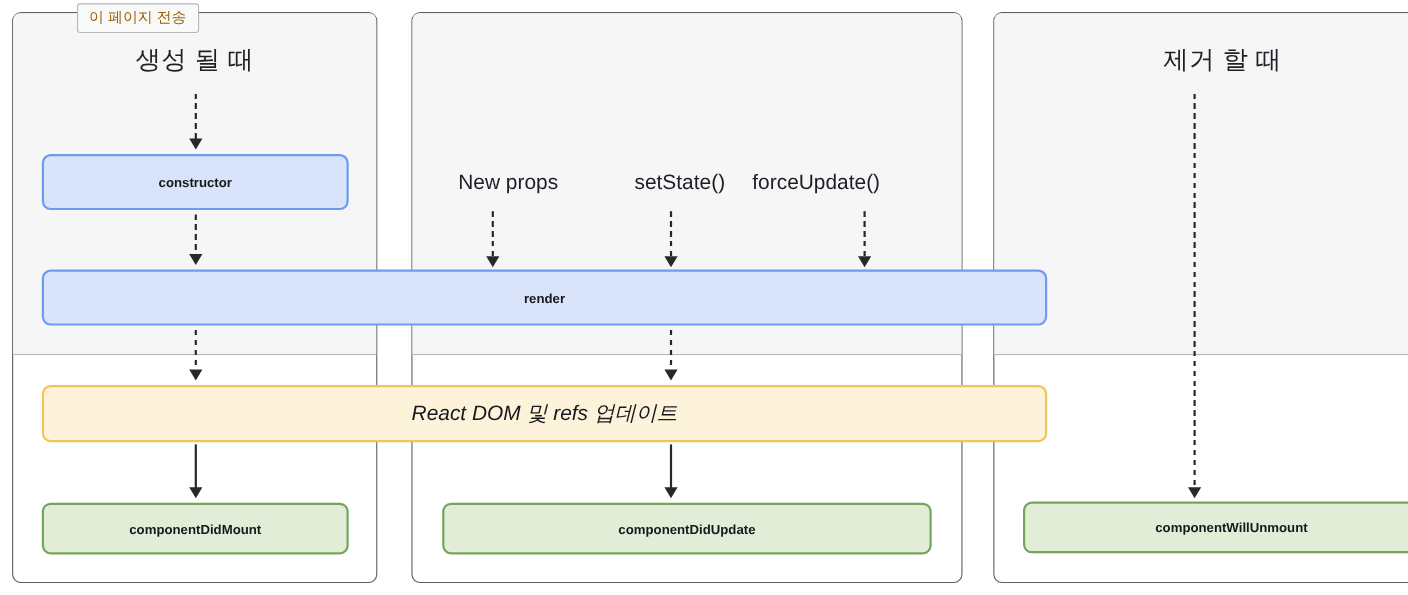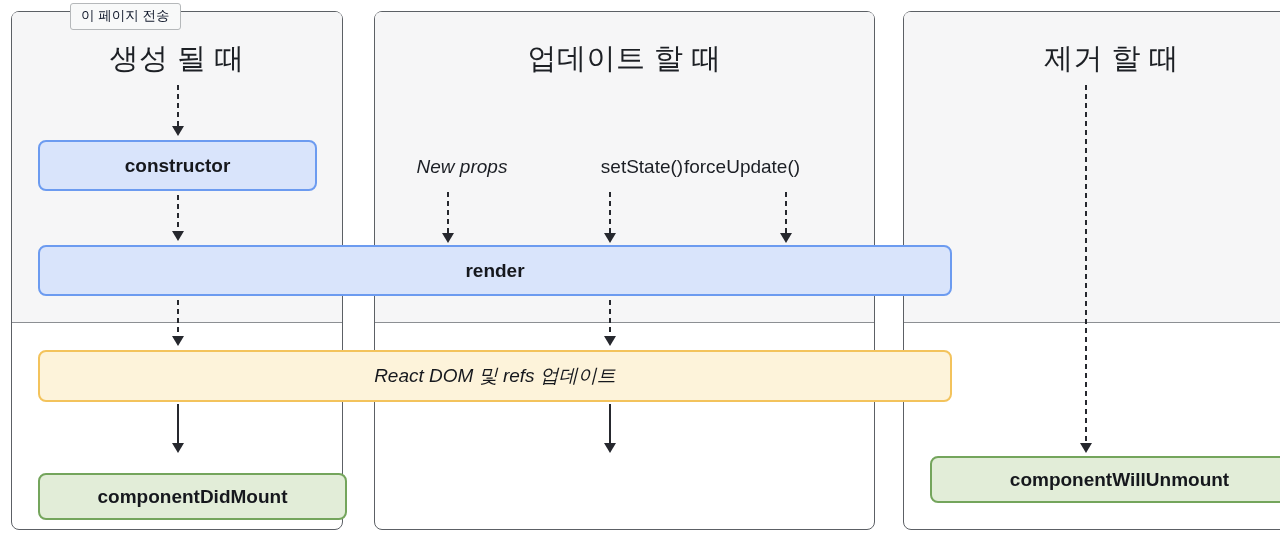--- a/index.html
+++ b/index.html
@@ -12,69 +12,68 @@
   }
   html,body{margin:0;padding:0;background:#ffffff;}
   body{font-family:"Liberation Sans","DejaVu Sans",sans-serif;color:var(--text);}
   .stage{position:relative;width:1280px;height:541px;background:#ffffff;overflow:hidden;}
 
   .panel{position:absolute;border:1.5px solid var(--panel-border);border-radius:8px;
          background:#ffffff;z-index:1;box-sizing:border-box;}
   .panel-top{position:absolute;left:0;top:0;right:0;height:310px;background:var(--panel-top-bg);
              border-bottom:1.2px solid var(--divider);border-radius:6px 6px 0 0;}
   .panel-title{position:absolute;left:0;right:0;top:27px;text-align:center;
-               font-size:29px;font-weight:400;letter-spacing:0.5px;color:var(--text);}
+               font-size:23px;font-weight:400;letter-spacing:0.5px;color:var(--text);}
 
   .node{position:absolute;z-index:4;border-radius:8px;box-sizing:border-box;
         display:flex;align-items:center;justify-content:center;}
   .node.blue{background:var(--blue-fill);border:2px solid var(--blue-border);}
   .node.yellow{background:var(--yellow-fill);border:2px solid var(--yellow-border);}
   .node.green{background:var(--green-fill);border:2px solid var(--green-border);}
-  .node-label{font-size:19px;color:#16181d;}
+  .node-label{font-size:12px;color:#16181d;}
   .node-label.bold{font-weight:700;}
   .node-label.italic{font-style:italic;font-weight:400;font-size:19px;}
 
   .trigger{position:absolute;z-index:3;transform:translateX(-50%);font-size:19px;
            color:#1b1e24;white-space:nowrap;}
-  .trigger.italic{font-style:italic;}
+  .trigger.italic{}
 
   .arrow{position:absolute;z-index:3;width:0;}
   .arrow .stem{position:absolute;left:-1px;top:0;width:2px;height:calc(100% - 9px);}
   .arrow.dashed .stem{background-image:repeating-linear-gradient(to bottom,var(--arrow) 0 5px,transparent 5px 9px);}
   .arrow.solid .stem{background:var(--arrow);}
   .arrow .head{position:absolute;left:-6px;bottom:0;width:0;height:0;
                border-left:6px solid transparent;border-right:6px solid transparent;
                border-top:10px solid var(--arrow);}
 
   .tooltip{position:absolute;left:70px;top:3px;z-index:10;background:var(--tooltip-bg);
            border:1px solid var(--tooltip-border);border-radius:3px;padding:3px 10px 4px;
-           font-size:13.5px;color:#0f172a;white-space:nowrap;}
+           font-size:13.5px;color:#a16207;white-space:nowrap;}
 </style>
 </head>
 <body>
 
 <div class="stage">
 
   <div class="panel" style="left:11px;top:11px;width:332px;height:519px">
     <div class="panel-top"></div>
     <div class="panel-title">생성 될 때</div>
   </div>
 
   <div class="panel" style="left:374px;top:11px;width:501px;height:519px">
     <div class="panel-top"></div>
-    <div class="panel-title">업데이트 할 때</div>
   </div>
 
   <div class="panel" style="left:903px;top:11px;width:417px;height:519px">
     <div class="panel-top"></div>
     <div class="panel-title">제거 할 때</div>
   </div>
 
   <div class="trigger italic" style="left:462px;top:156px">New props</div>
-  <div class="trigger" style="left:642px;top:156px">setState()</div>
+  <div class="trigger" style="left:618px;top:156px">setState()</div>
   <div class="trigger" style="left:742px;top:156px">forceUpdate()</div>
 
   <div class="arrow dashed" style="left:178px;top:85px;height:51px">
     <span class="stem"></span>
     <span class="head"></span>
   </div>
   <div class="arrow dashed" style="left:178px;top:195px;height:46px">
     <span class="stem"></span>
     <span class="head"></span>
   </div>
@@ -118,24 +117,27 @@
   </div>
 
   <div class="node blue" style="left:38px;top:245px;width:914px;height:51px">
     <span class="node-label bold">render</span>
   </div>
 
   <div class="node yellow" style="left:38px;top:350px;width:914px;height:52px">
     <span class="node-label italic">React DOM 및 refs 업데이트</span>
   </div>
 
-  <div class="node green" style="left:38px;top:473px;width:309px;height:47px">
+  <div class="node green" style="left:38px;top:457px;width:279px;height:47px">
     <span class="node-label bold">componentDidMount</span>
   </div>
 
+  <div class="node green" style="left:402px;top:457px;width:445px;height:47px">
+    <span class="node-label bold">componentDidUpdate</span>
+  </div>
 
   <div class="node green" style="left:930px;top:456px;width:379px;height:47px">
     <span class="node-label bold">componentWillUnmount</span>
   </div>
 
   <div class="tooltip">
     <span>이 페이지 전송</span>
   </div>
 
 </div>

